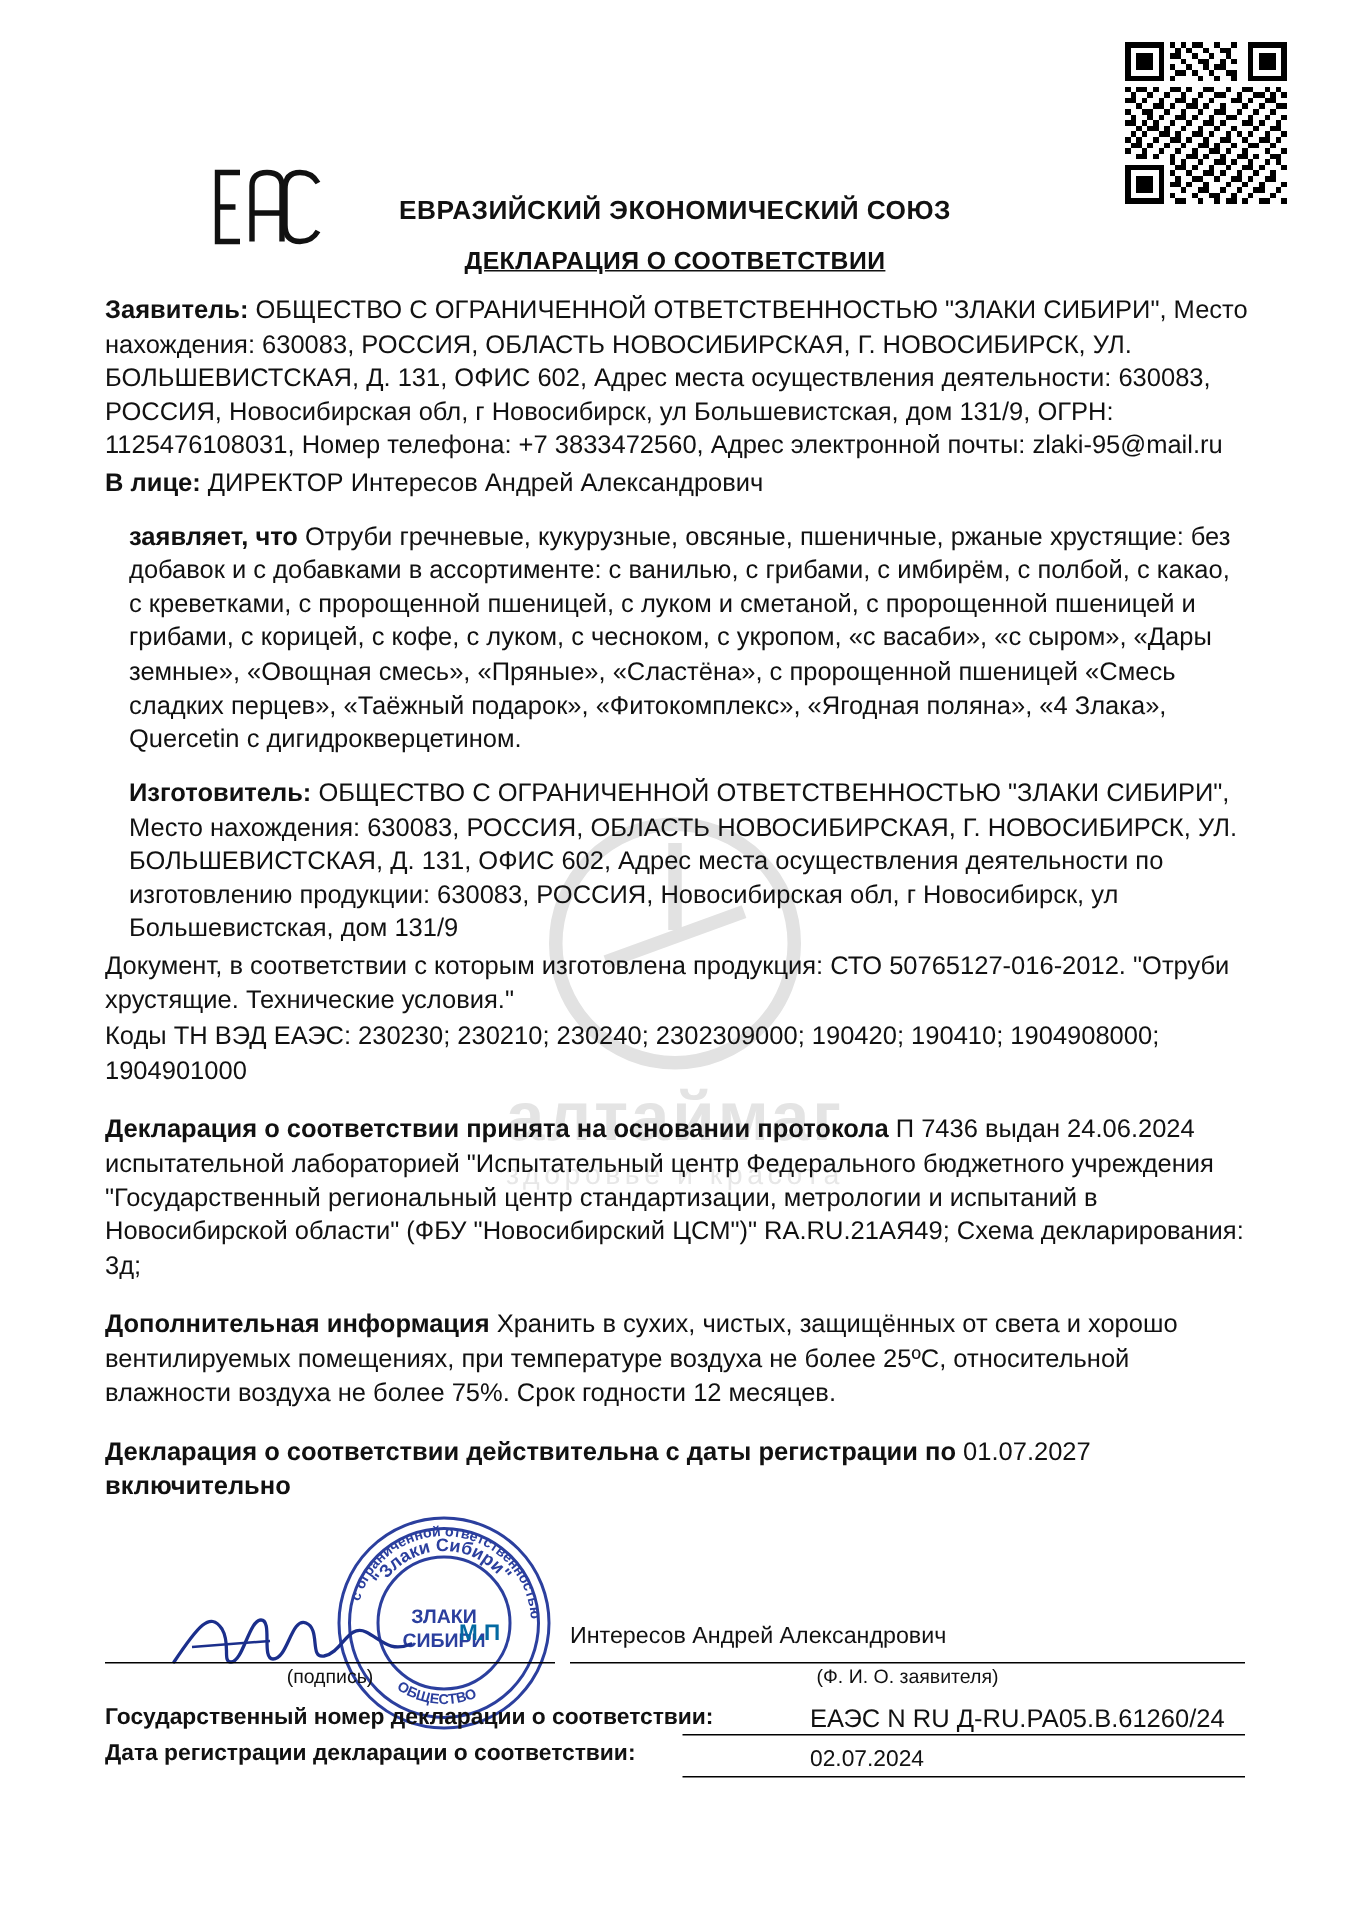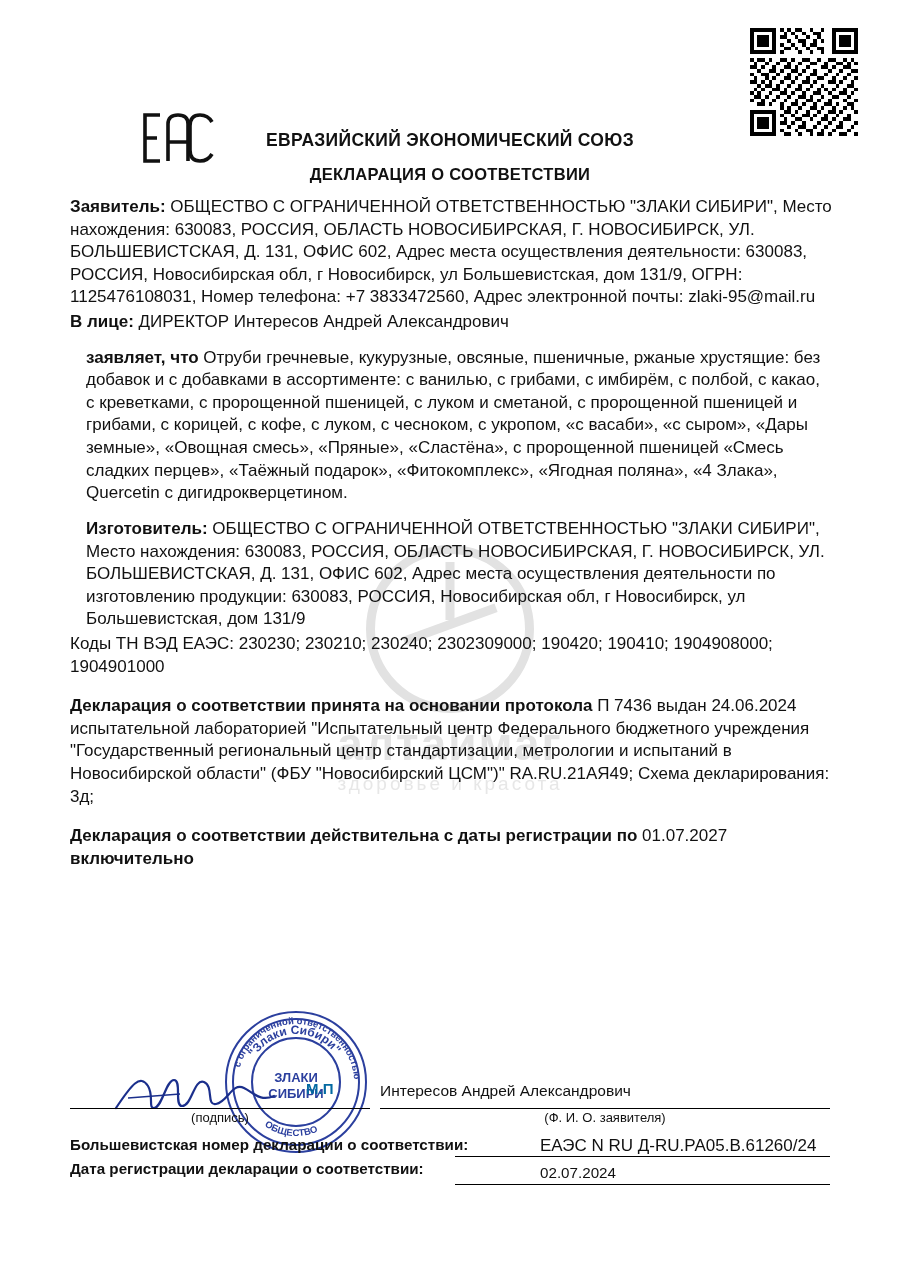--- a/index.html
+++ b/index.html
@@ -110,20 +110,21 @@
   .head .t1 {
     font-size: 17.5px;
     font-weight: 700;
     letter-spacing: .3px;
   }
   .head .t2 {
     font-size: 16.5px;
     font-weight: 700;
     margin-top: 14px;
     letter-spacing: .3px;
+    text-decoration: underline;
   }
 
   .body {
     position: absolute;
     left: 70px;
     top: 196px;
     width: 762px;
     font-size: 17px;
     line-height: 1.33;
   }
@@ -510,29 +511,33 @@
       </div>
 
       <div class="blk sp-top">
         <span class="lbl">заявляет, что</span><span>    Отруби гречневые, кукурузные, овсяные, пшеничные, ржаные хрустящие: без добавок и с добавками в ассортименте: с ванилью, с грибами, с имбирём, с полбой, с какао, с креветками, с пророщенной пшеницей, с луком и сметаной, с пророщенной пшеницей и грибами, с корицей, с кофе, с луком, с чесноком, с укропом, «с васаби», «с сыром», «Дары земные», «Овощная смесь», «Пряные», «Сластёна», с пророщенной пшеницей «Смесь сладких перцев», «Таёжный подарок», «Фитокомплекс», «Ягодная поляна», «4 Злака», Quercetin с дигидрокверцетином.</span>
       </div>
 
       <div class="blk sp-top">
         <span class="lbl">Изготовитель:</span><span> ОБЩЕСТВО С ОГРАНИЧЕННОЙ ОТВЕТСТВЕННОСТЬЮ "ЗЛАКИ СИБИРИ", Место нахождения: 630083, РОССИЯ, ОБЛАСТЬ НОВОСИБИРСКАЯ, Г. НОВОСИБИРСК, УЛ. БОЛЬШЕВИСТСКАЯ, Д. 131, ОФИС 602, Адрес места осуществления деятельности по изготовлению продукции: 630083, РОССИЯ, Новосибирская обл, г Новосибирск, ул Большевистская, дом 131/9</span>
       </div>
 
+      <div class="blk">Документ, в соответствии с которым изготовлена продукция: СТО 50765127-016-2012. "Отруби хрустящие. Технические условия."</div>
 
       <div class="blk">Коды ТН ВЭД ЕАЭС: 230230; 230210; 230240; 2302309000; 190420; 190410; 1904908000; 1904901000</div>
 
 
 
       <div class="blk sp-top-lg">
         <span class="lbl">Декларация о соответствии принята на основании протокола</span><span> П 7436 выдан 24.06.2024 испытательной лабораторией "Испытательный центр Федерального бюджетного учреждения "Государственный региональный центр стандартизации, метрологии и испытаний в Новосибирской области" (ФБУ "Новосибирский ЦСМ")" RA.RU.21АЯ49; Схема декларирования: 3д;</span>
       </div>
 
+      <div class="blk sp-top-lg">
+        <span class="lbl">Дополнительная информация</span><span> Хранить в сухих, чистых, защищённых от света и хорошо вентилируемых помещениях, при температуре воздуха не более 25ºС, относительной влажности воздуха не более 75%. Срок годности 12 месяцев.</span>
+      </div>
 
       <div class="blk sp-top-lg">
         <span class="lbl">Декларация о соответствии действительна с даты регистрации по</span><span> 01.07.2027</span>
         <div class="lbl">включительно</div>
       </div>
 
     </div>
 
     <div class="sig-area">
 
@@ -573,21 +578,21 @@
 
       <div class="mp">М.П</div>
 
       <div class="line-sign"></div>
       <div class="cap-sign">(подпись)</div>
 
       <div class="fio">Интересов Андрей Александрович</div>
       <div class="line-fio"></div>
       <div class="cap-fio">(Ф. И. О. заявителя)</div>
 
-      <div class="reg1-lbl">Большевистская номер декларации о соответствии:</div>
+      <div class="reg1-lbl">Государственный номер декларации о соответствии:</div>
       <div class="reg1-val">ЕАЭС N RU Д-RU.РА05.В.61260/24</div>
       <div class="reg-rule1"></div>
 
       <div class="reg2-lbl">Дата регистрации декларации о соответствии:</div>
       <div class="reg2-val">02.07.2024</div>
       <div class="reg-rule2"></div>
 
     </div>
 
   </div>

